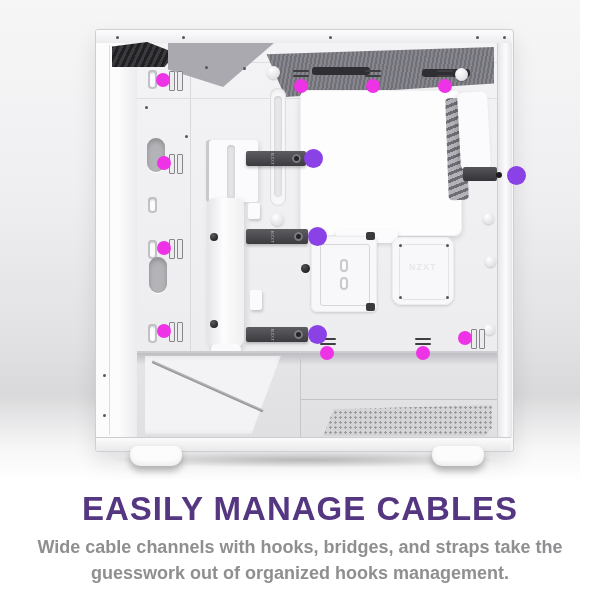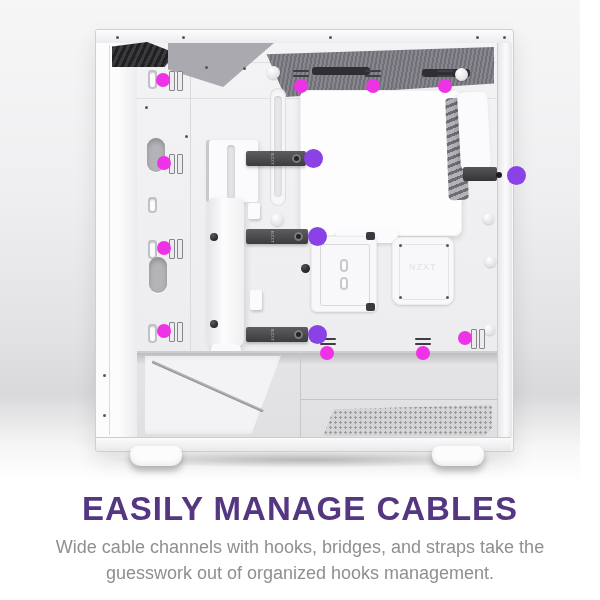--- a/index.html
+++ b/index.html
@@ -291,18 +291,18 @@
         <div class="dot" style="left: 458px; top: 331px; width: 14px; height: 14px; background: rgb(238, 50, 230);"></div>
         <div class="dot" style="left: 303.5px; top: 148.5px; width: 19px; height: 19px; background: rgb(138, 65, 230);"></div>
         <div class="dot" style="left: 307.5px; top: 226.5px; width: 19px; height: 19px; background: rgb(138, 65, 230);"></div>
         <div class="dot" style="left: 307.5px; top: 324.5px; width: 19px; height: 19px; background: rgb(138, 65, 230);"></div>
         <div class="dot" style="left: 506.5px; top: 165.5px; width: 19px; height: 19px; background: rgb(138, 65, 230);"></div>
       </div>
   </div>
 
   <div class="caption">
     <h1 class="headline" style="color: rgb(85, 55, 129);">EASILY MANAGE CABLES</h1>
-    <p class="subtitle" style="color: rgb(143, 143, 145);">
+    <p class="subtitle" style="color: rgb(143, 143, 145); font-weight: bold;">
       <span>Wide cable channels with hooks, bridges, and straps take the</span><br>
       <span>guesswork out of organized hooks management.</span>
     </p>
   </div>
 </div>
 
 </body></html>

